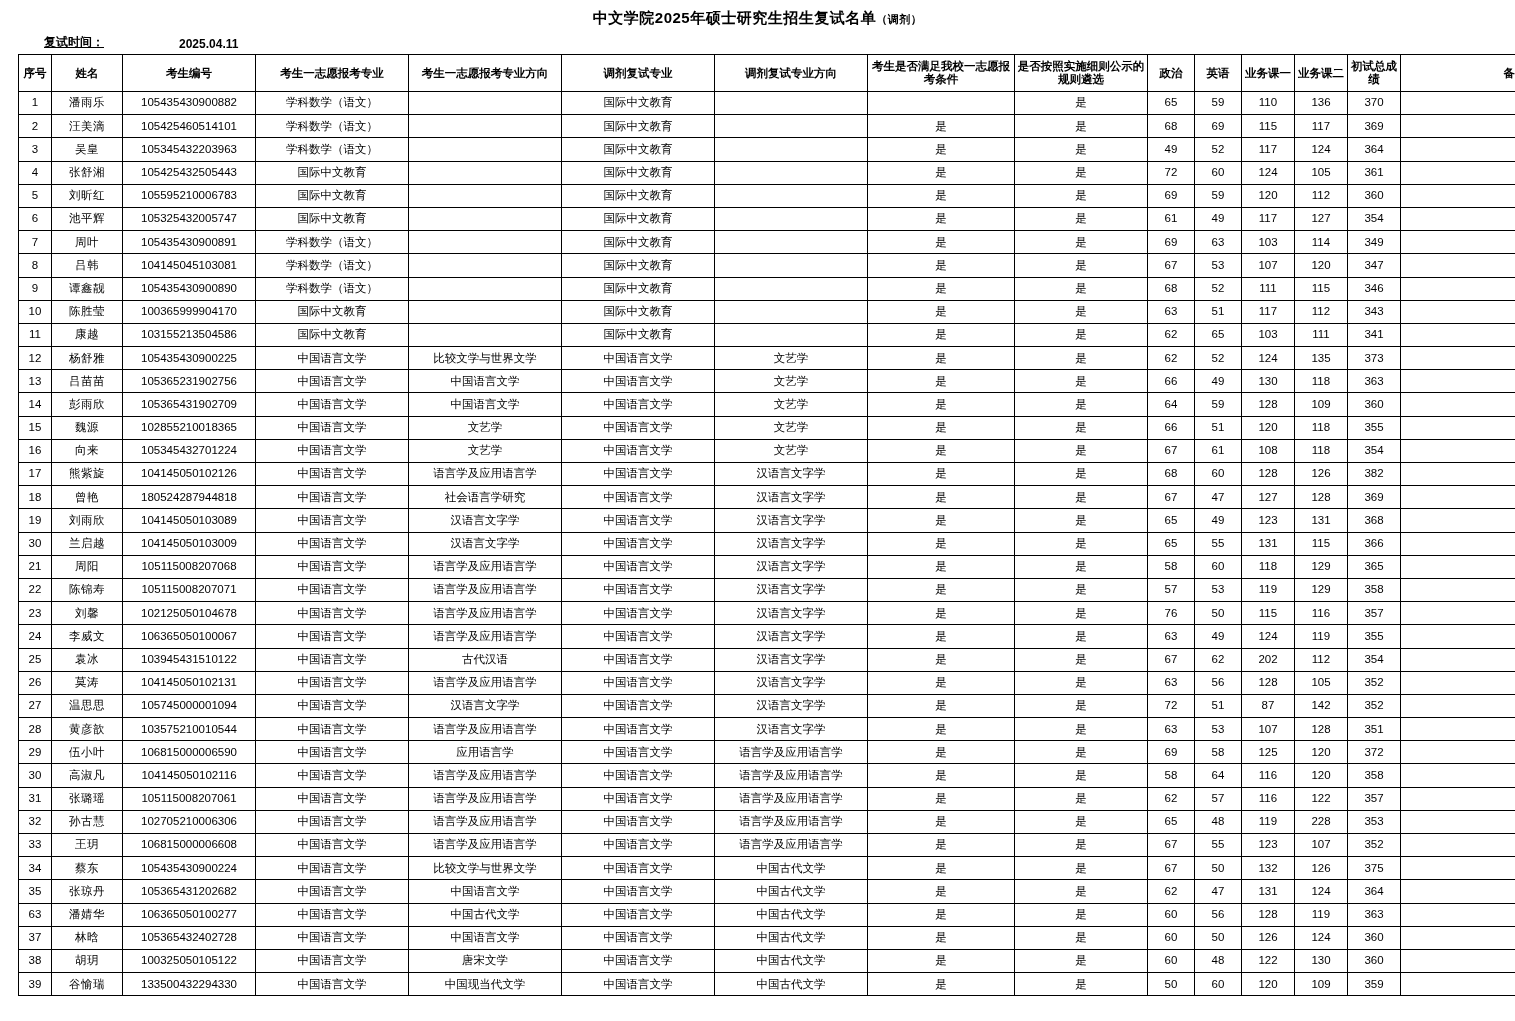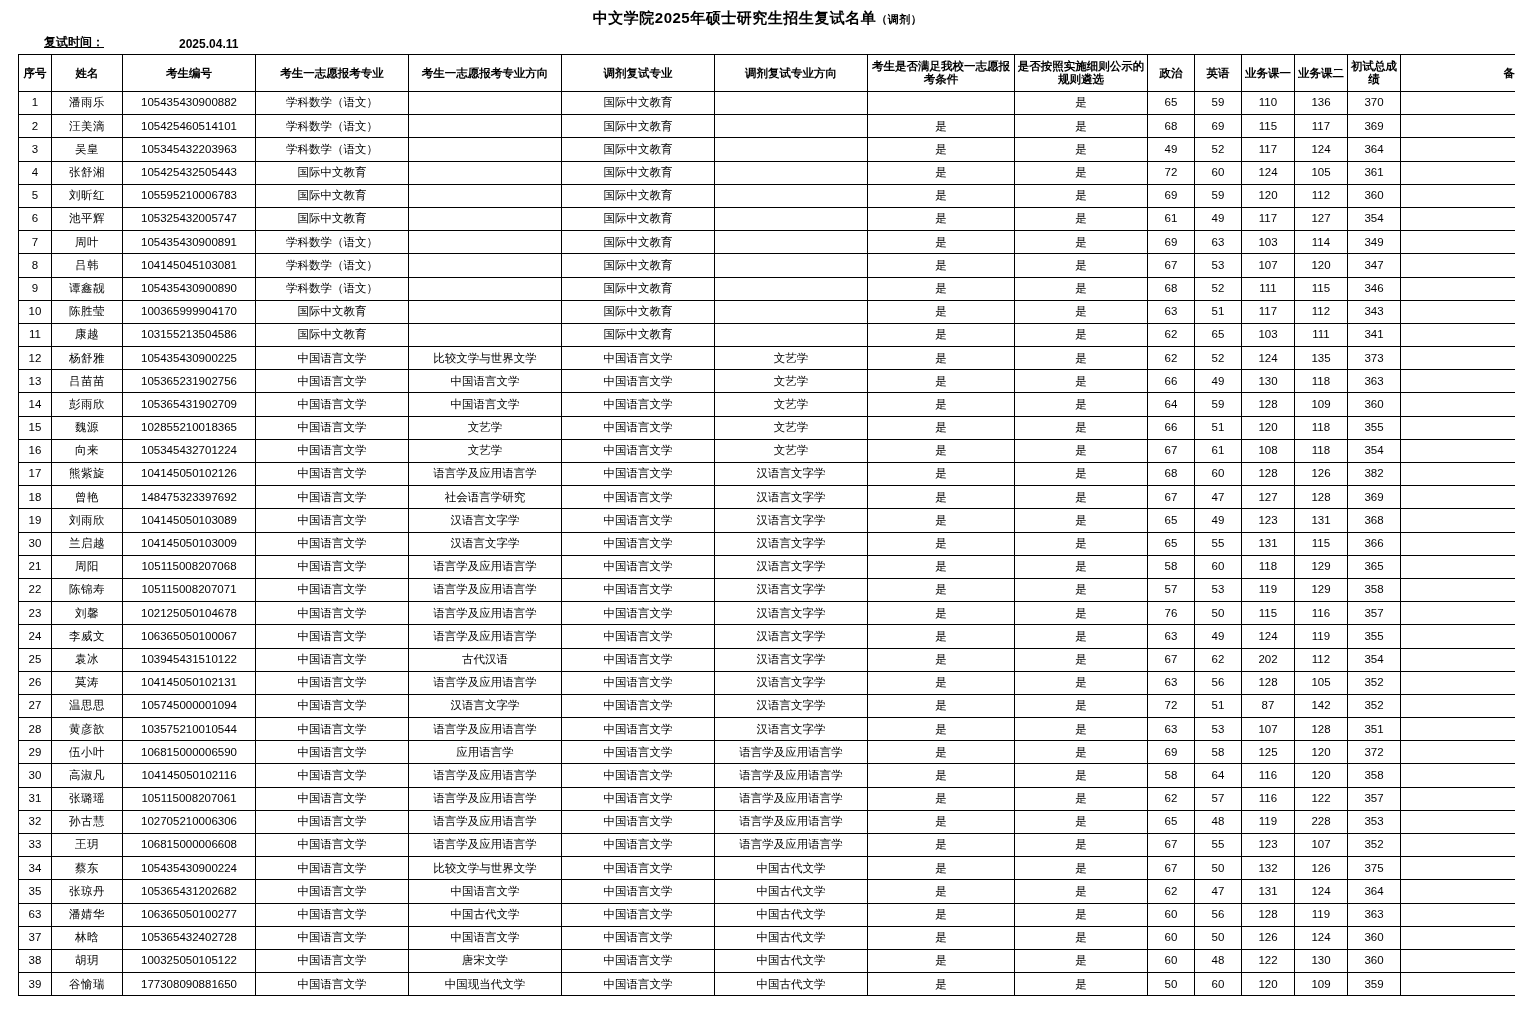--- a/index.html
+++ b/index.html
@@ -408,21 +408,21 @@
           <td class="c-pol">68</td>
           <td class="c-eng">60</td>
           <td class="c-p1">128</td>
           <td class="c-p2">126</td>
           <td class="c-total">382</td>
           <td class="c-remark"></td>
         </tr>
         <tr>
           <td class="c-seq">18</td>
           <td class="c-name name">曾艳</td>
-          <td class="c-num">148475323397692</td>
+          <td class="c-num">180524287944818</td>
           <td class="c-major1">中国语言文学</td>
           <td class="c-dir1">社会语言学研究</td>
           <td class="c-major2">中国语言文学</td>
           <td class="c-dir2">汉语言文字学</td>
           <td class="c-cond">是</td>
           <td class="c-rule">是</td>
           <td class="c-pol">67</td>
           <td class="c-eng">47</td>
           <td class="c-p1">127</td>
           <td class="c-p2">128</td>
@@ -765,21 +765,21 @@
           <td class="c-pol">60</td>
           <td class="c-eng">48</td>
           <td class="c-p1">122</td>
           <td class="c-p2">130</td>
           <td class="c-total">360</td>
           <td class="c-remark"></td>
         </tr>
         <tr>
           <td class="c-seq">39</td>
           <td class="c-name name">谷愉瑞</td>
-          <td class="c-num">177308090881650</td>
+          <td class="c-num">133500432294330</td>
           <td class="c-major1">中国语言文学</td>
           <td class="c-dir1">中国现当代文学</td>
           <td class="c-major2">中国语言文学</td>
           <td class="c-dir2">中国古代文学</td>
           <td class="c-cond">是</td>
           <td class="c-rule">是</td>
           <td class="c-pol">50</td>
           <td class="c-eng">60</td>
           <td class="c-p1">120</td>
           <td class="c-p2">109</td>

